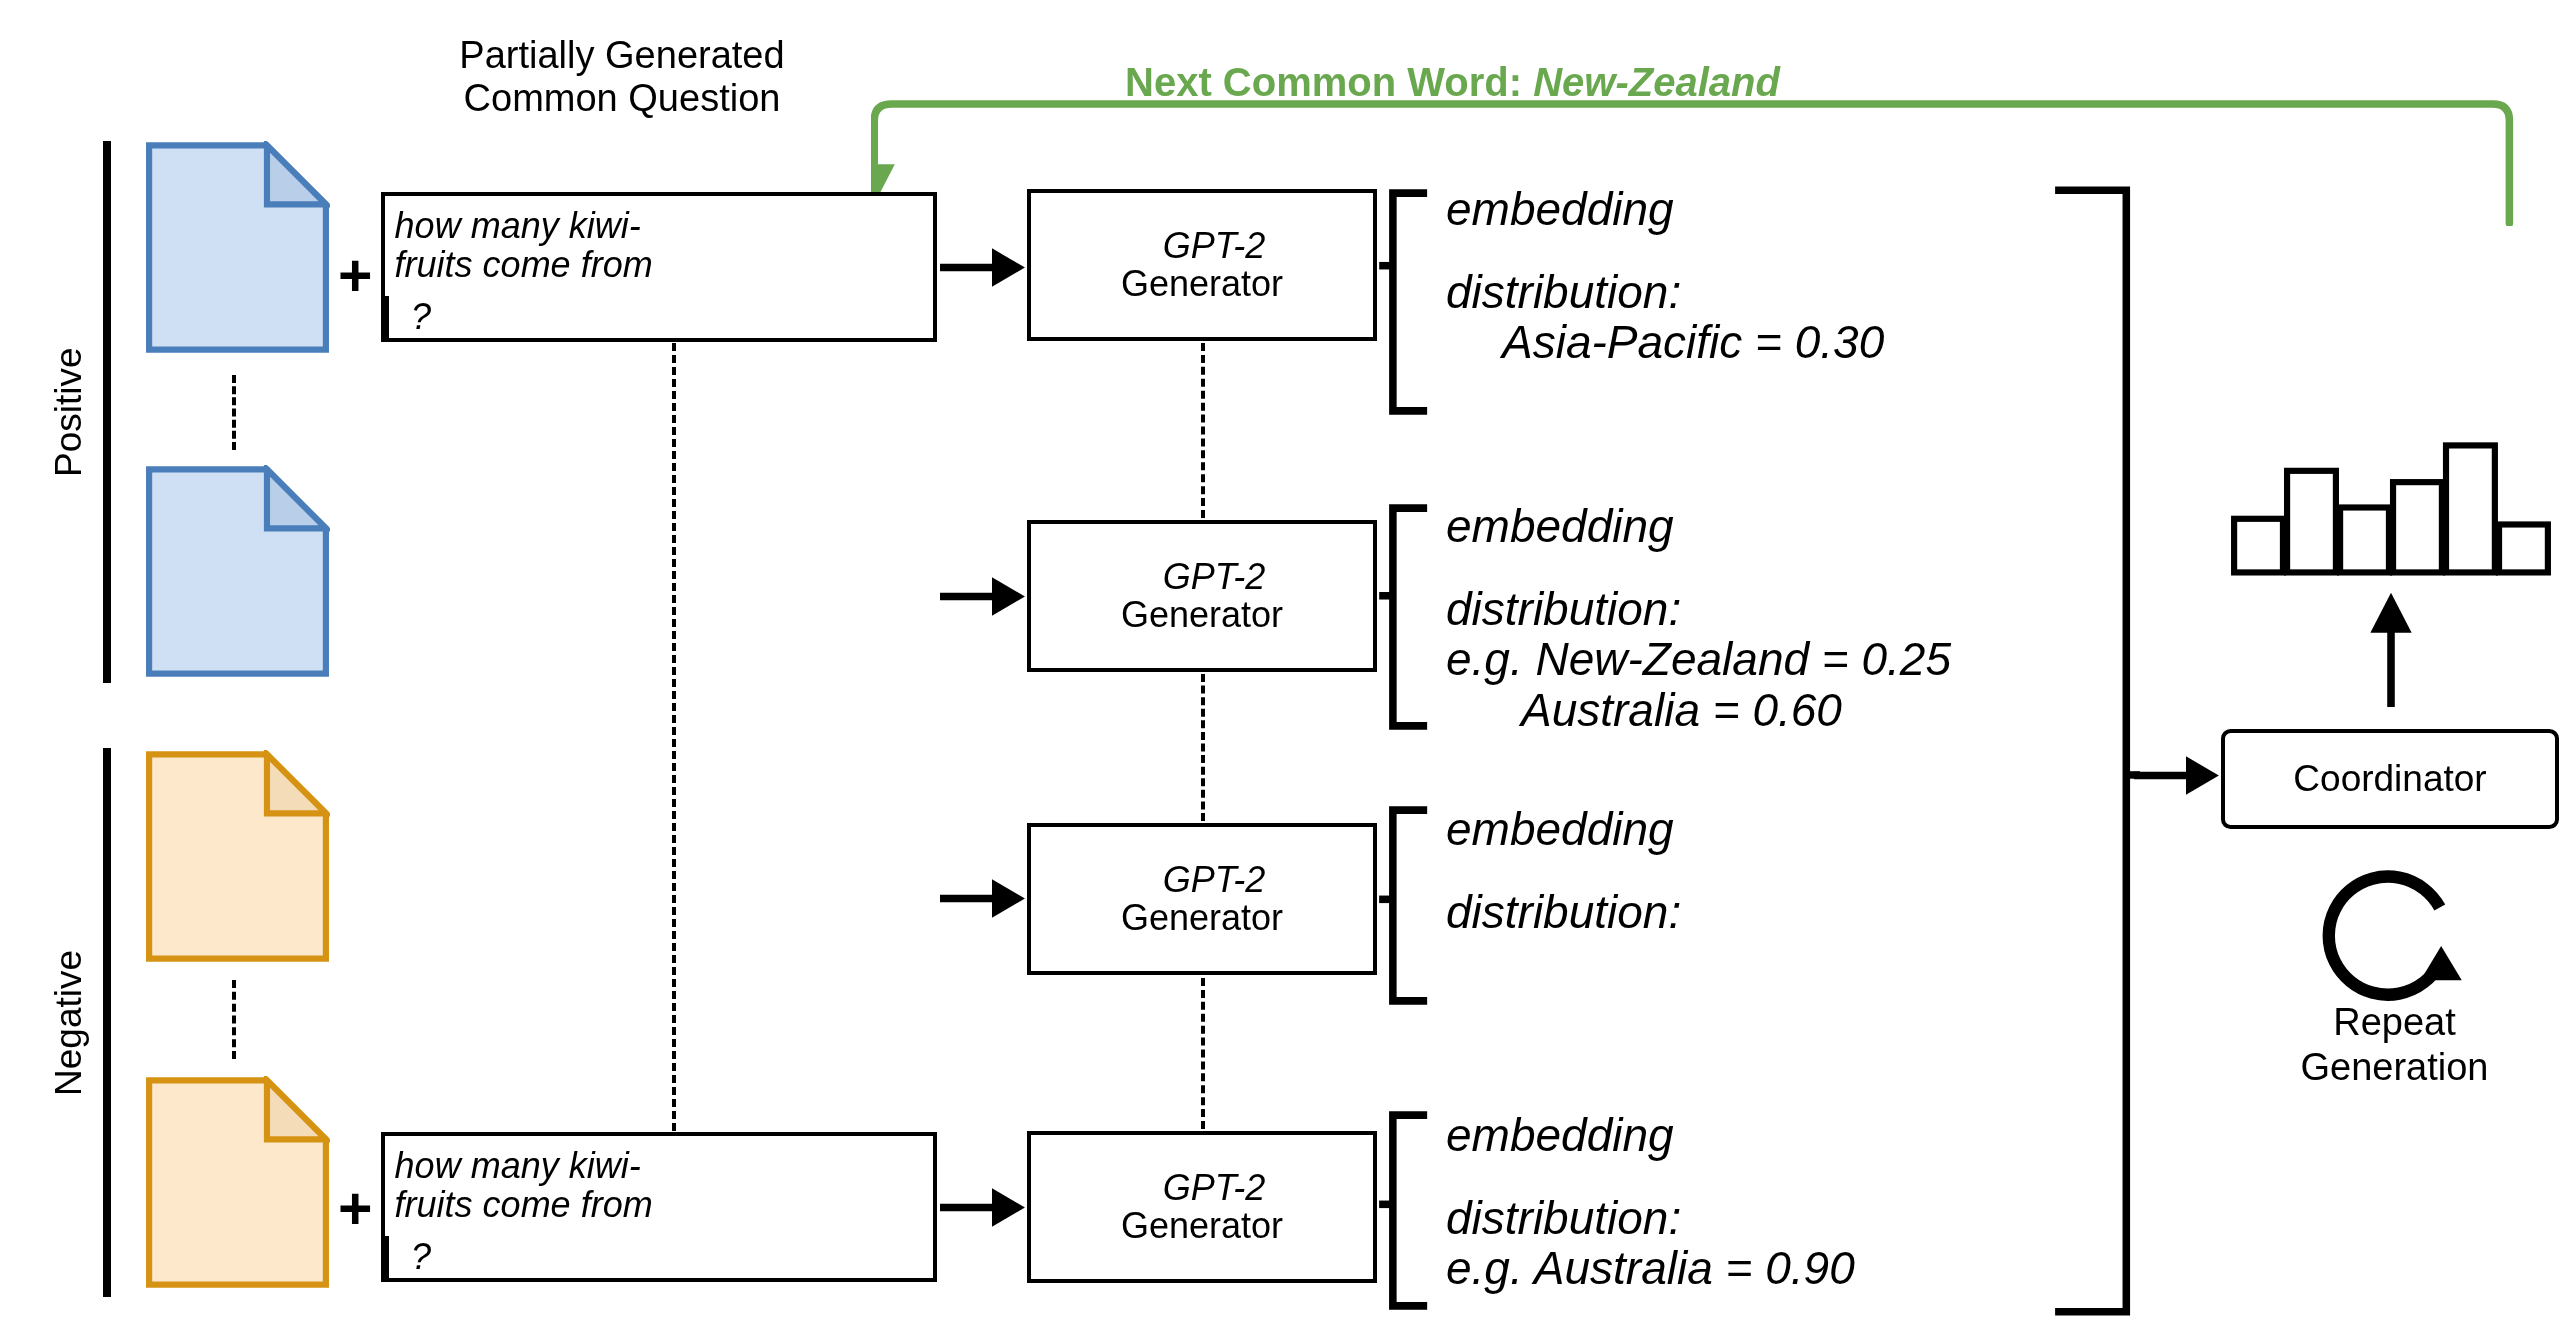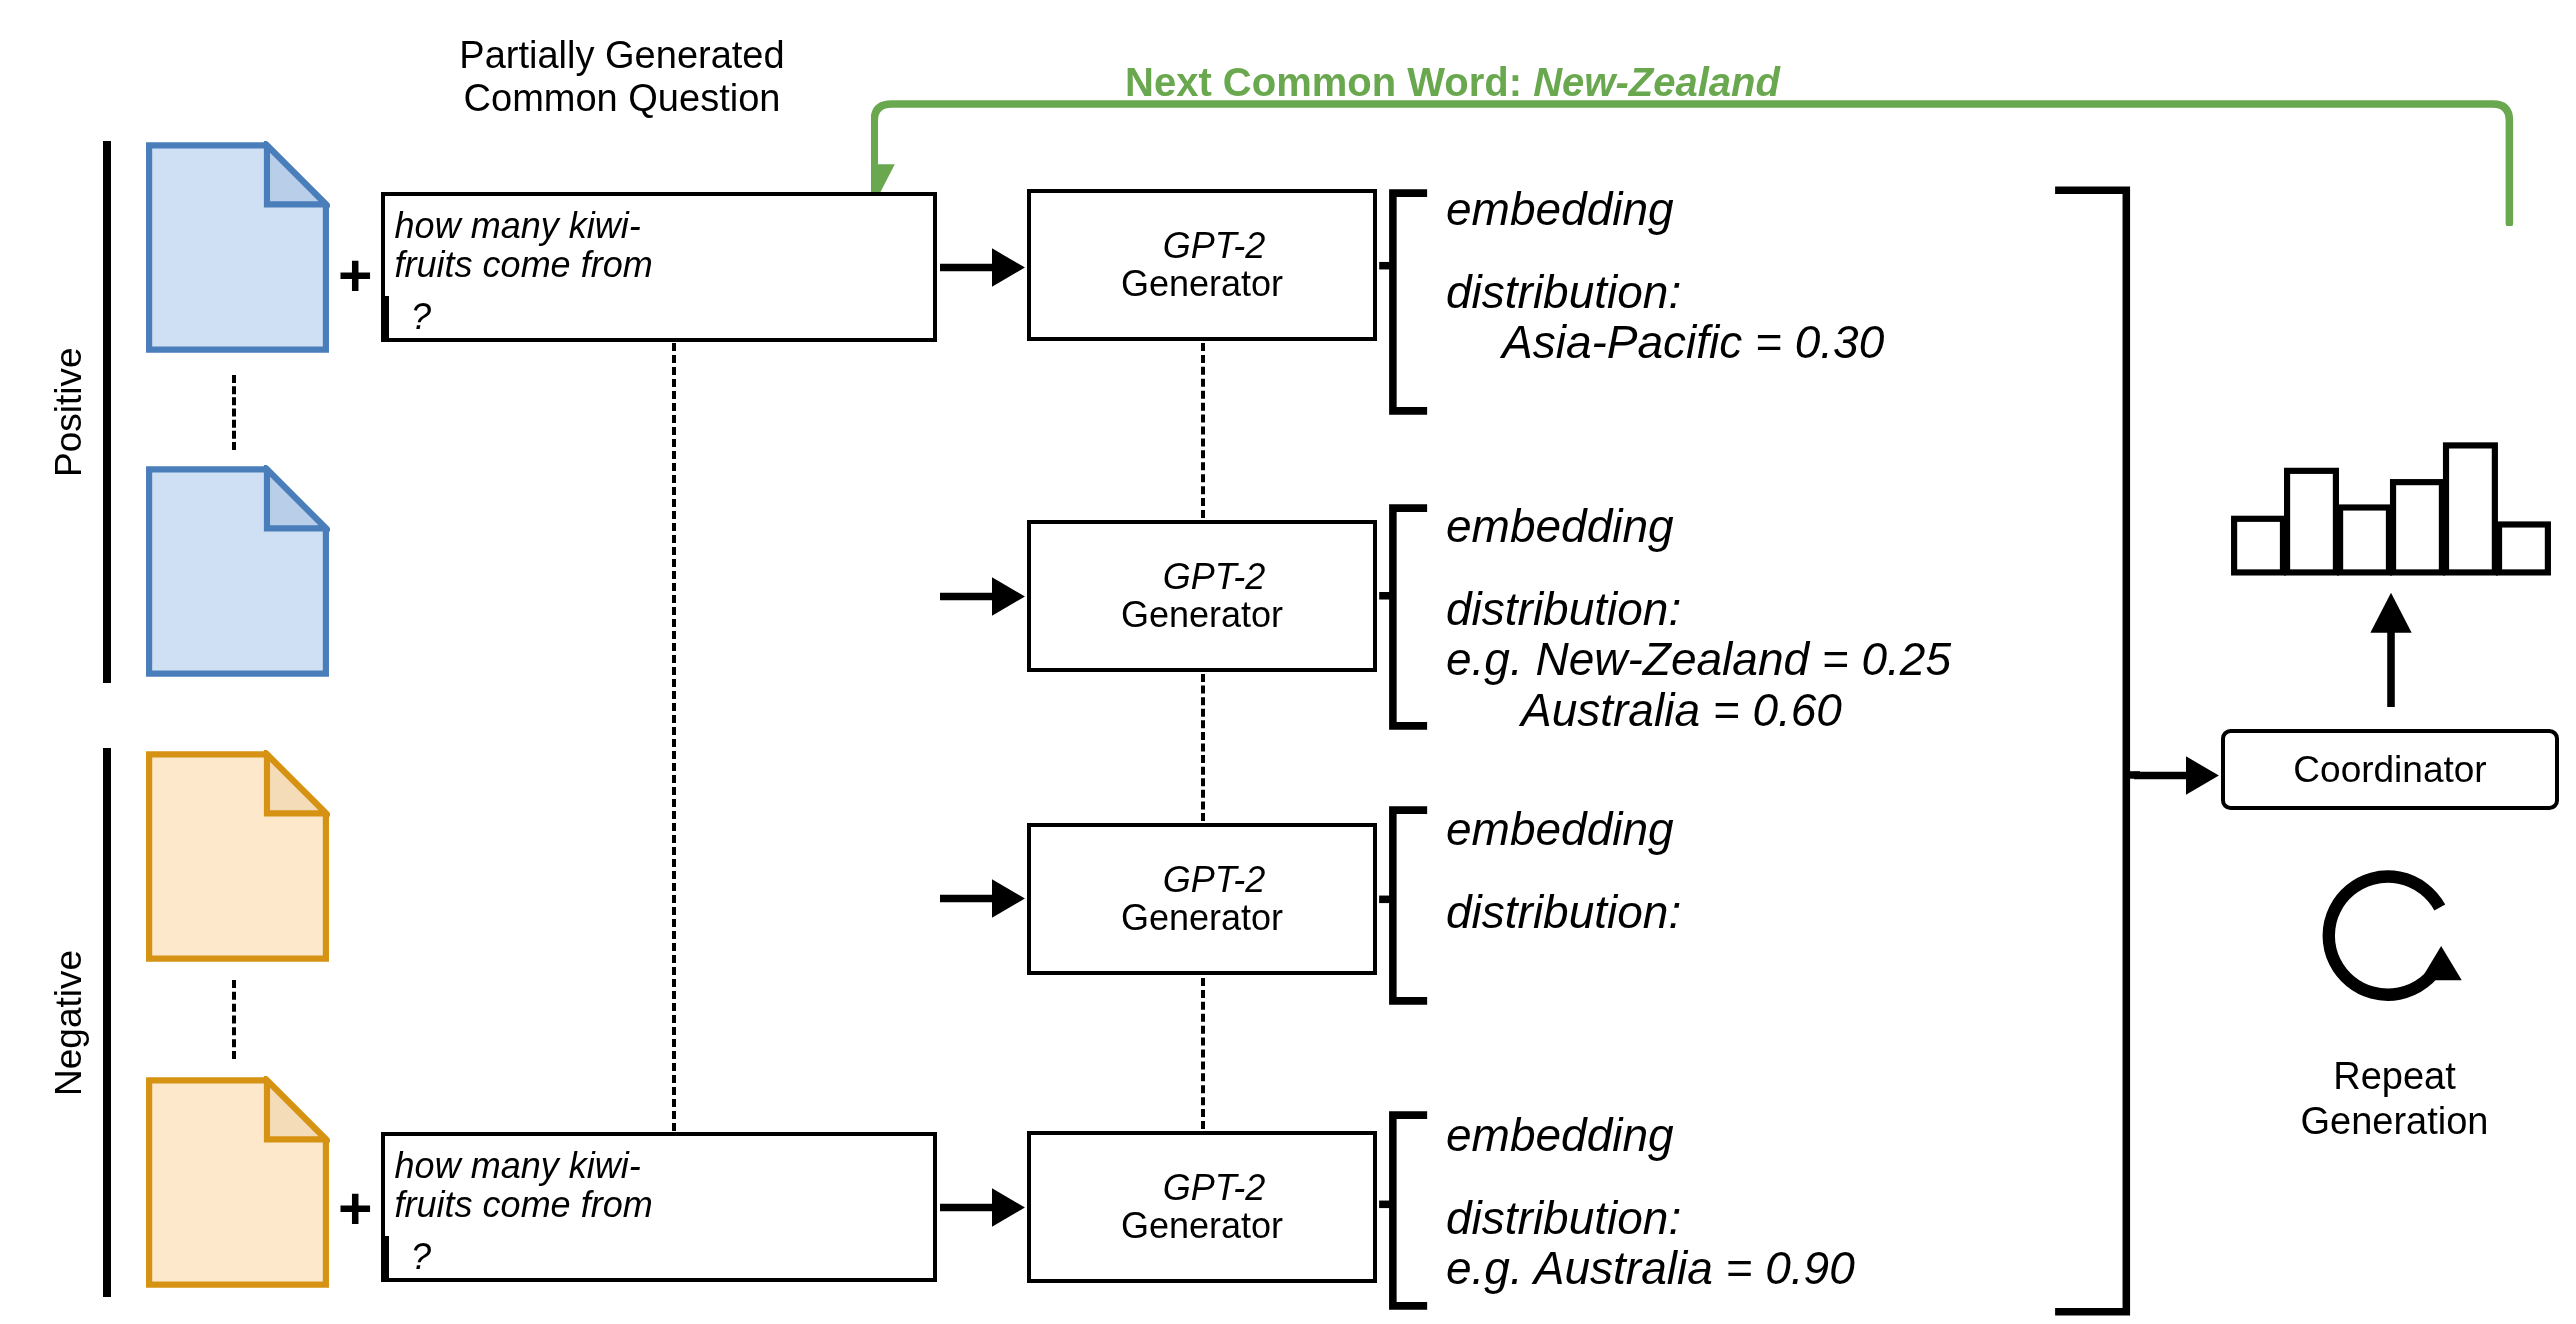--- a/index.html
+++ b/index.html
@@ -305,24 +305,24 @@
           <rect x="392.7" y="145.0" width="71.3" height="70.0"></rect>
         </g>
     </svg>
   </div>
 
   <svg class="abs" style="left:2360px; top:590px; width:62px; height:117px;" viewBox="0 0 90 170">
     <line x1="45" y1="170" x2="45" y2="56" stroke="#000" stroke-width="11"></line>
     <polygon points="45,4 15,62 75,62" fill="#000"></polygon>
   </svg>
 
-  <div class="abs coordinator" style="left:2221px; top:729px; width:338px; height:81px;">Coordinator</div>
+  <div class="abs coordinator" style="left:2221px; top:729px; width:338px; height:100px;">Coordinator</div>
 
   <svg class="abs" style="left:2305px; top:858px; width:172px; height:158px;" viewBox="0 0 250 230">
     <path d="M 196 72 A 86 86 0 1 0 196 154" fill="none" stroke="#000" stroke-width="18" stroke-linecap="butt"></path>
     <polygon points="168,178 228,178 198,128" fill="#000"></polygon>
   </svg>
 
-  <div class="abs lbl" style="left:2223px; top:1054px; width:343px; font-size:38px; text-align:center; line-height:1.18;">Repeat
+  <div class="abs lbl" style="left:2223px; top:1000px; width:343px; font-size:38px; text-align:center; line-height:1.18;">Repeat
 Generation</div>
 
 </div>
 
 
 </body></html>

